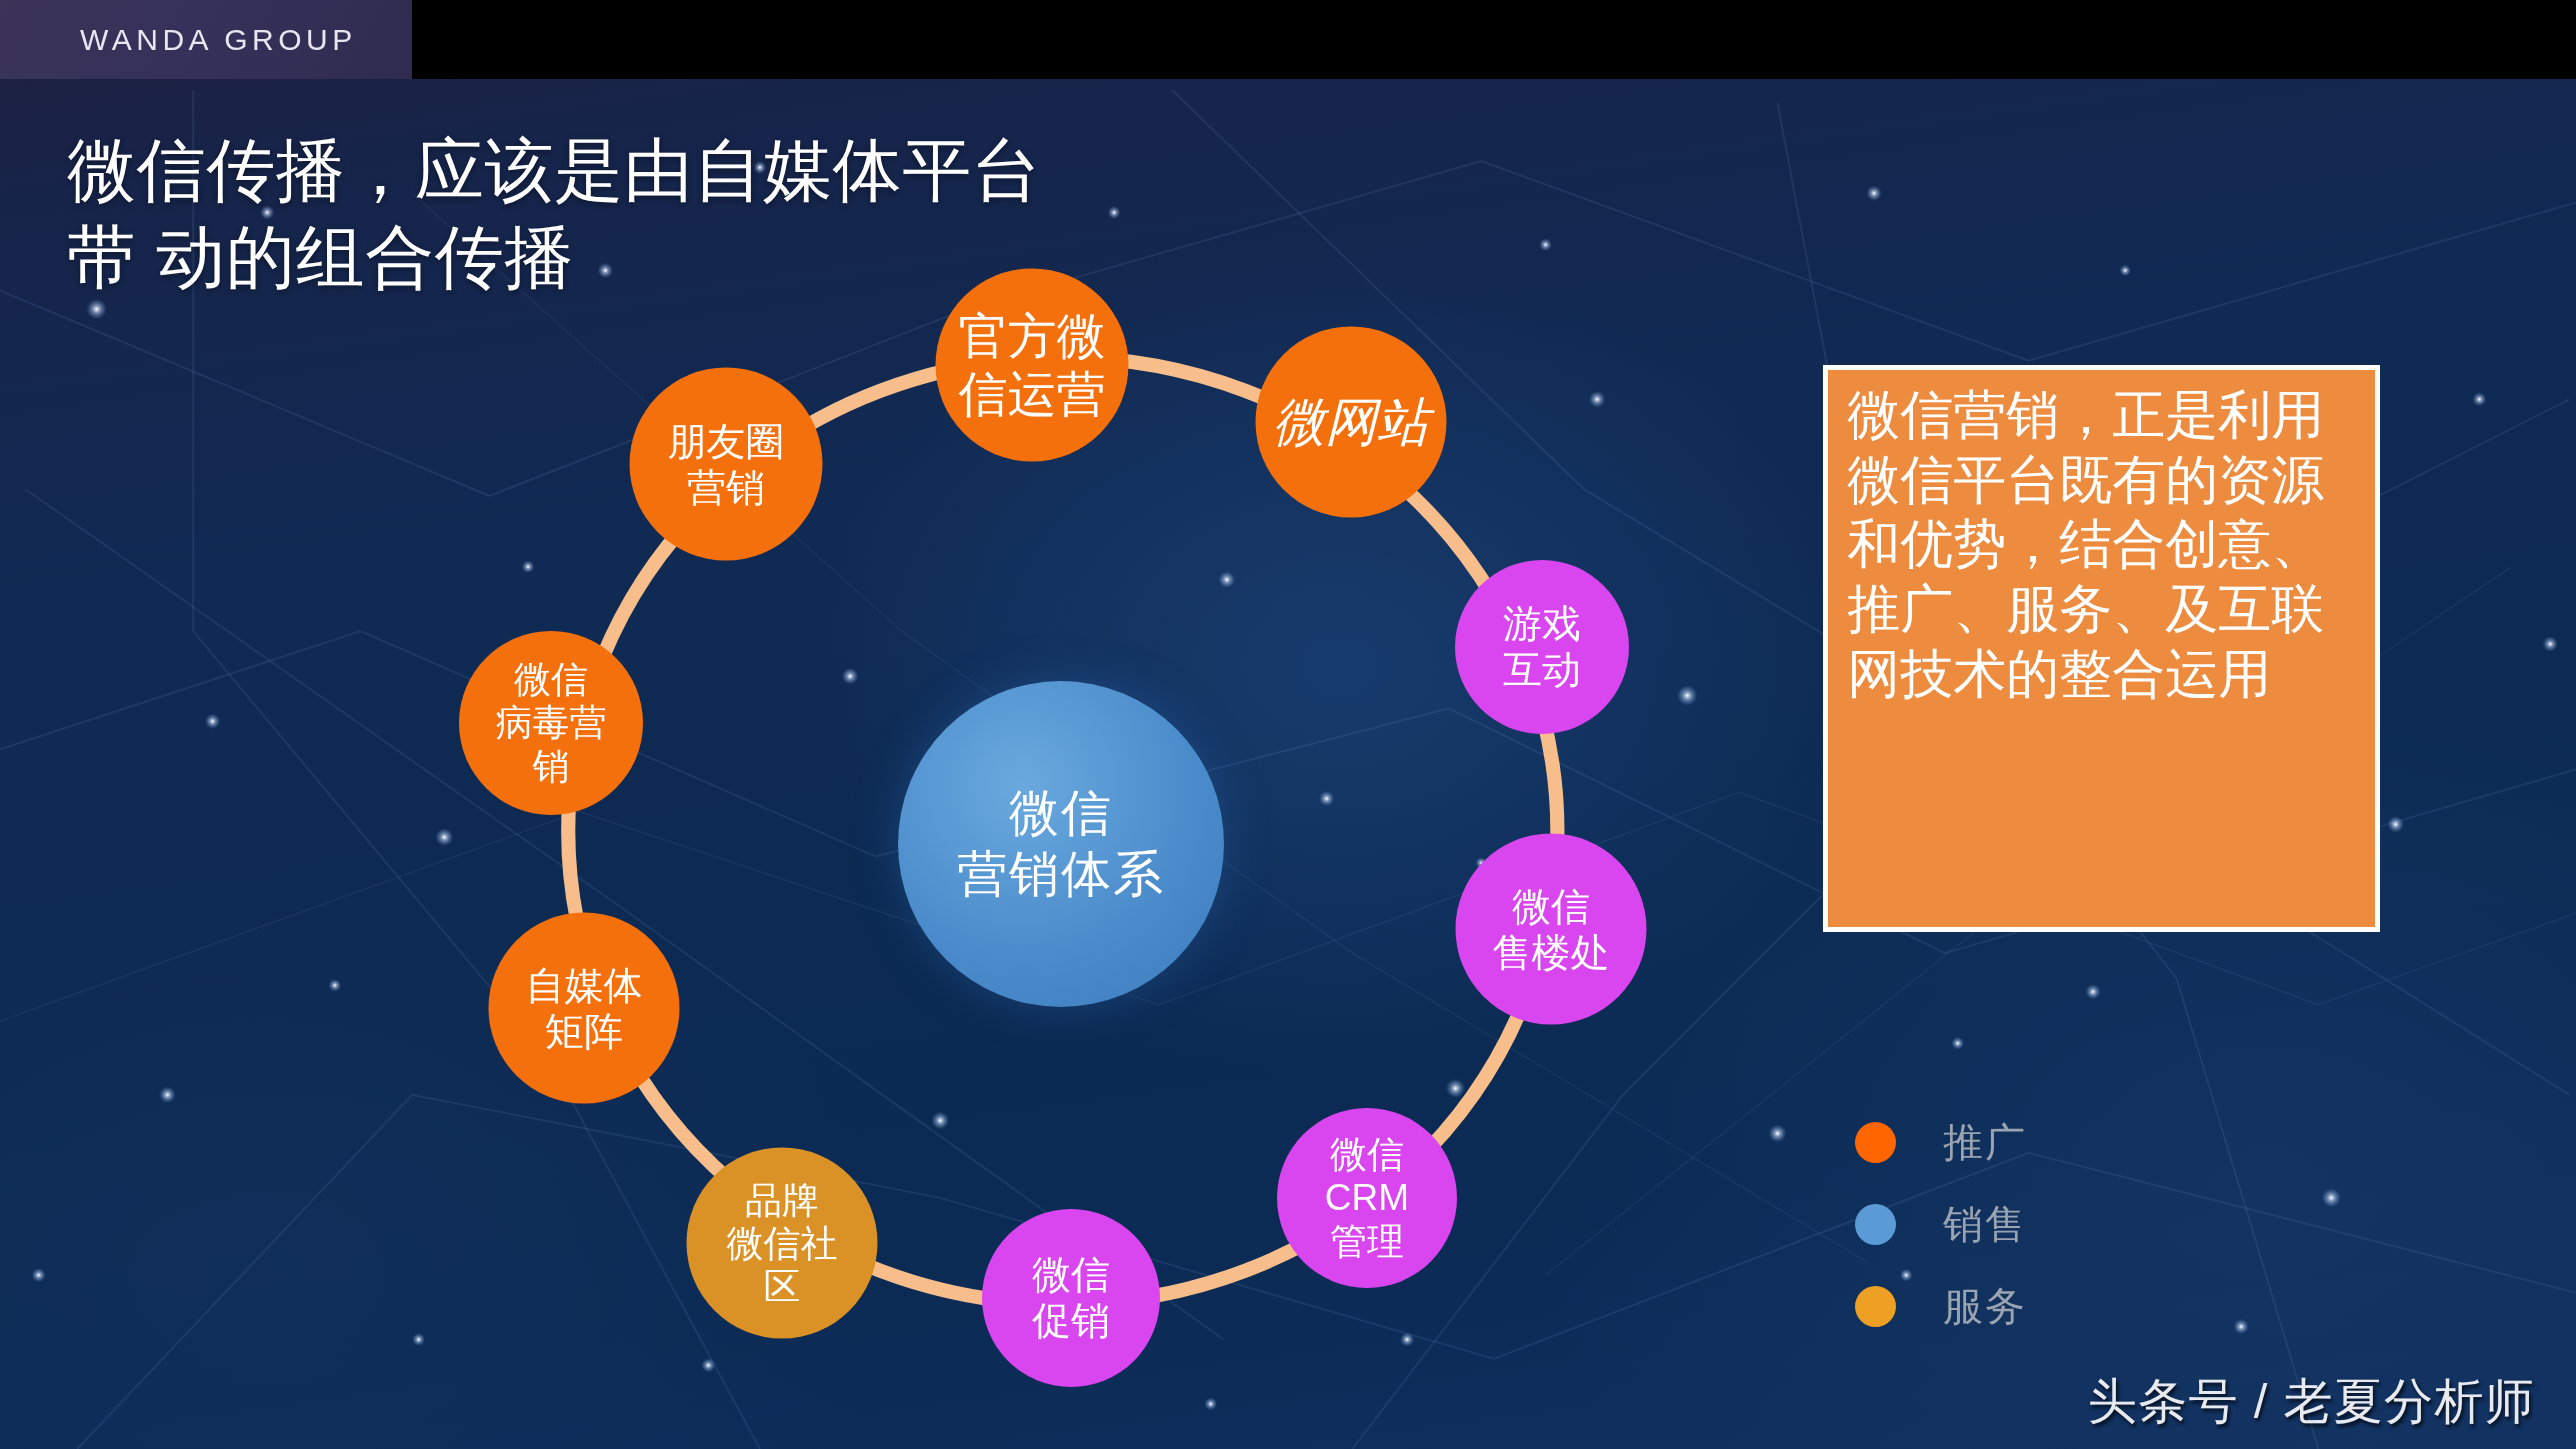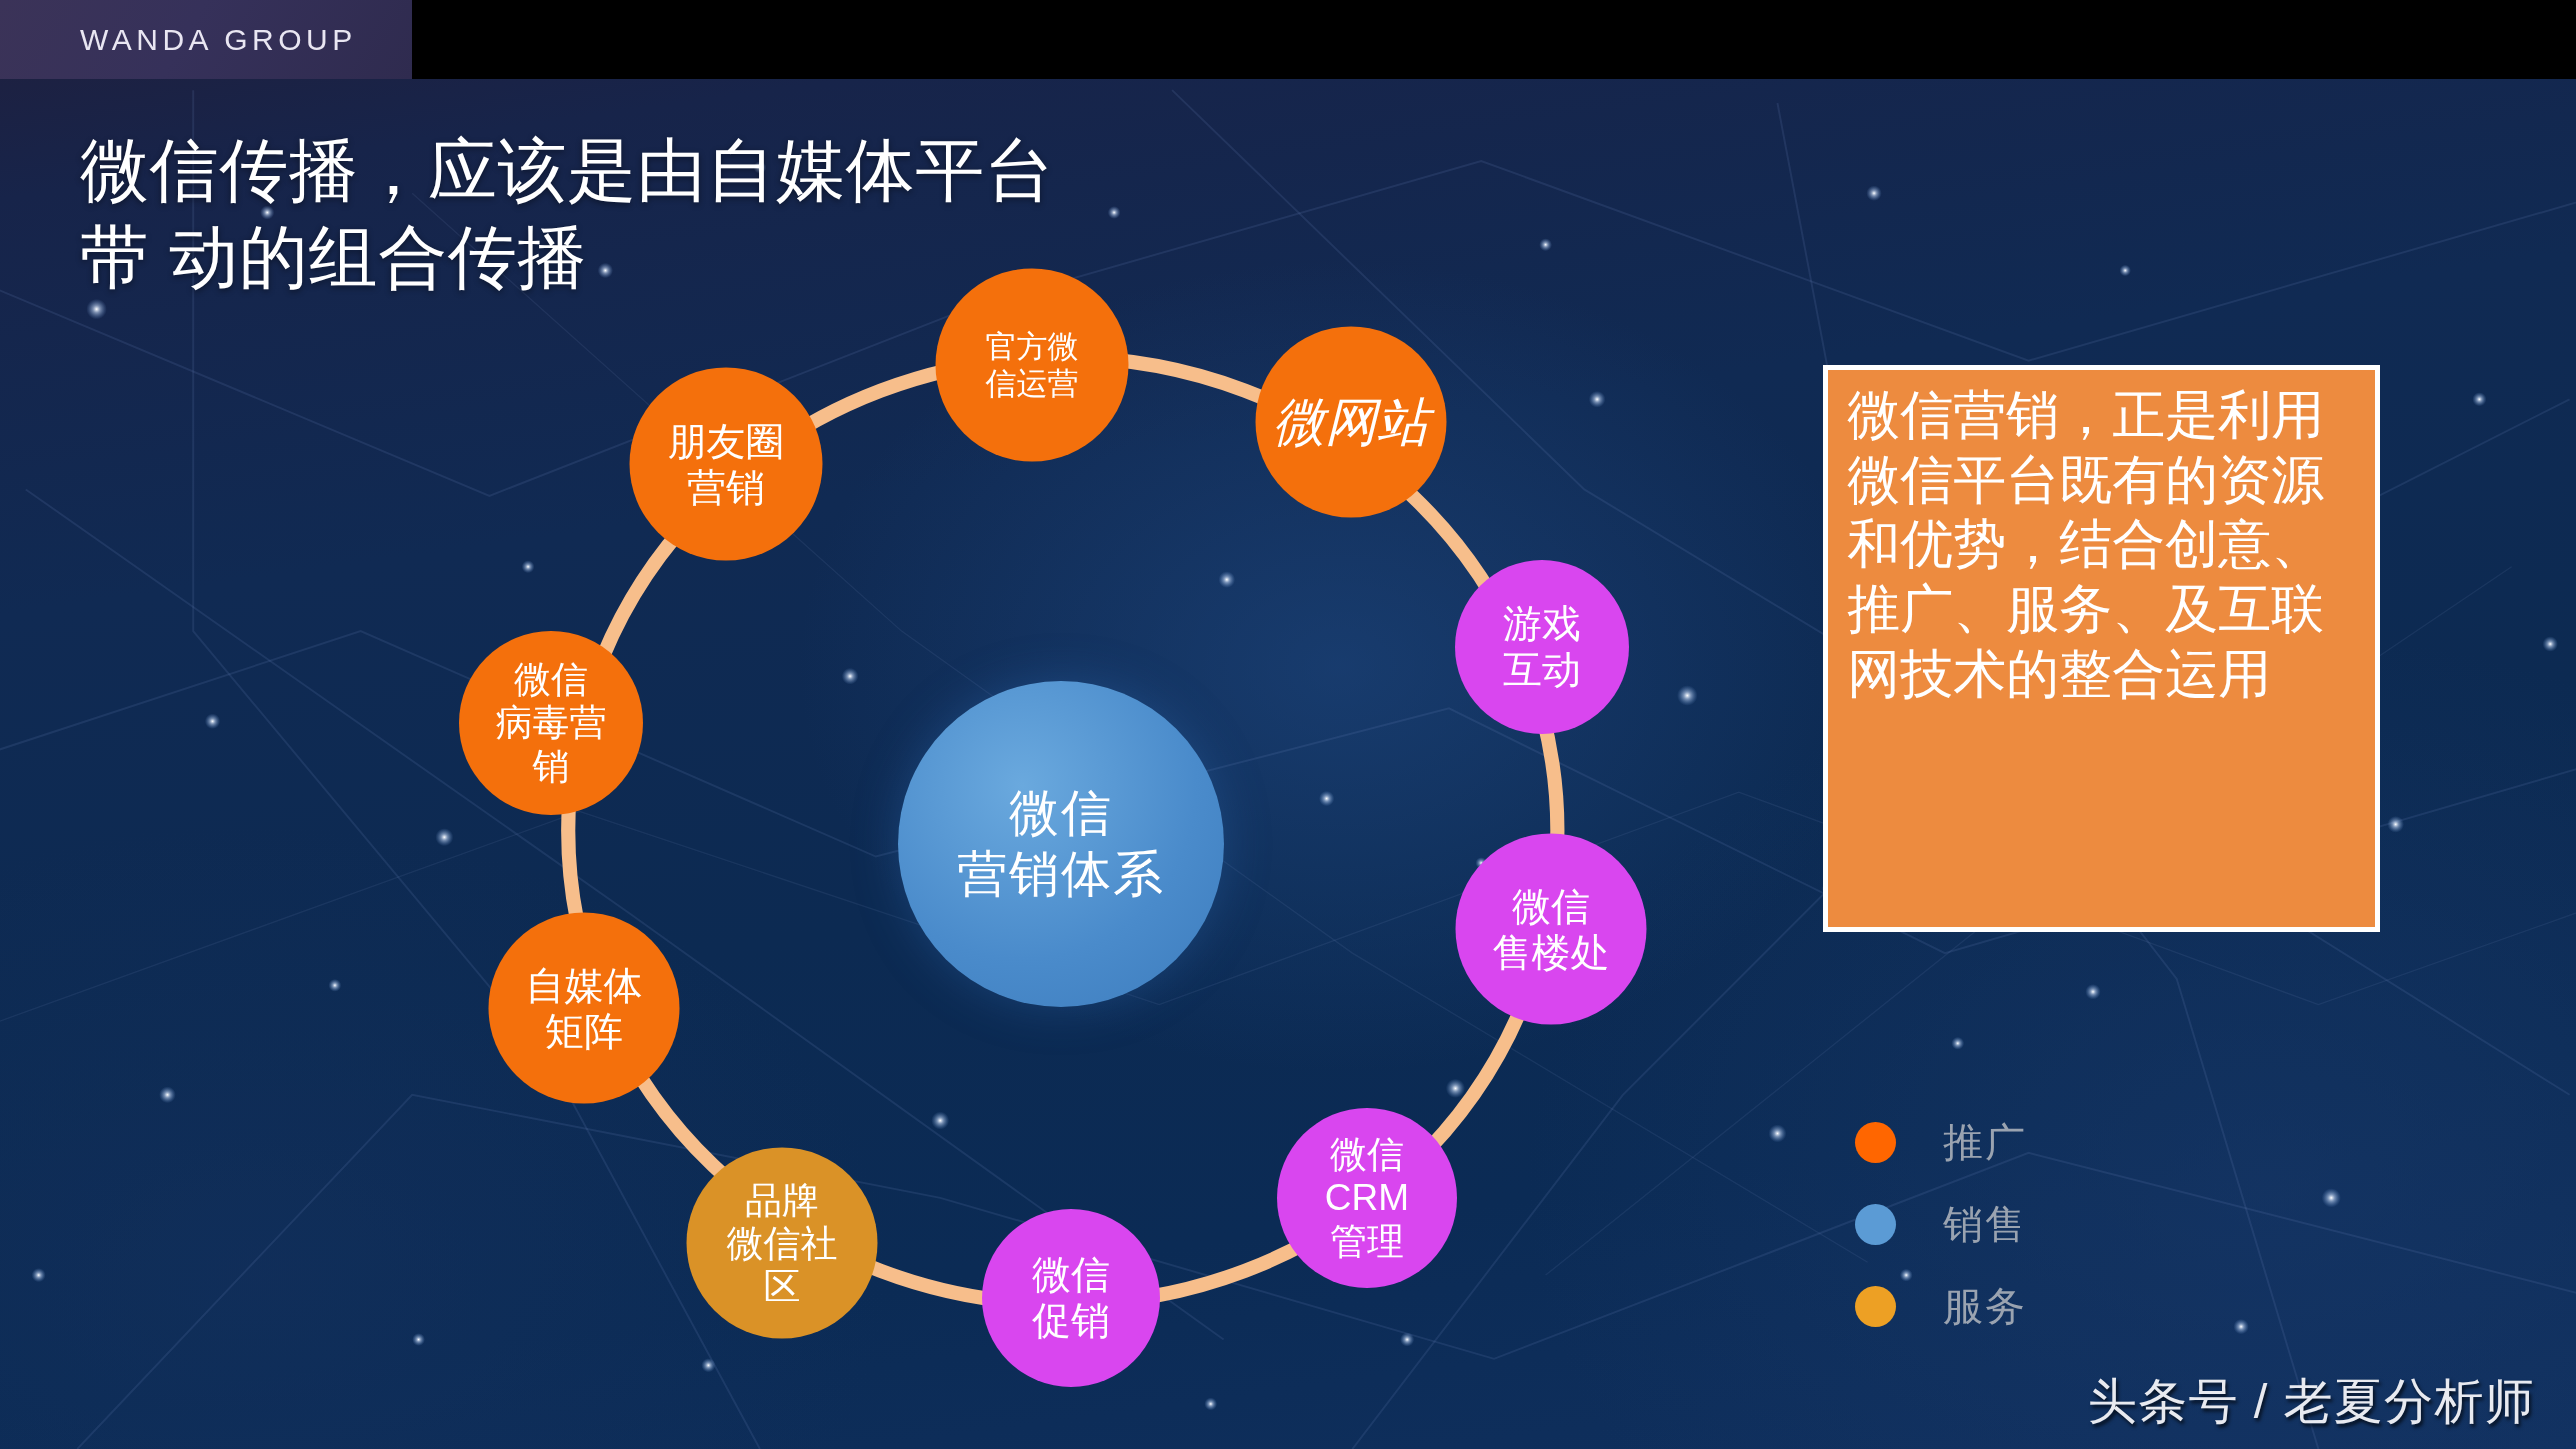--- a/index.html
+++ b/index.html
@@ -32,21 +32,21 @@
     background:linear-gradient(120deg,#3b3358 0%,#36315a 45%,#2f2b4f 100%);
     display:flex; align-items:center;
   }
   #logo-text {
     color:#e9e6f2; font-size:30px; letter-spacing:4.5px;
     padding-left:80px; font-weight:400; white-space:nowrap;
   }
 
   
   #slide-title {
-    position:absolute; left:80px; top:128px; width:1005px;
+    position:absolute; left:67px; top:128px; width:1005px;
     color:#ffffff; font-size:69px; line-height:1.26;
     font-weight:400; letter-spacing:0.6px;
     text-shadow:0 1.9px 6.4px rgba(0,0,0,.45);
   }
 
   
   #diagram { position:absolute; left:0; top:0; width:1868px; height:1449px; }
   #ring-svg { position:absolute; left:0; top:0; }
 
   .node {
@@ -182,21 +182,21 @@
 
 <div id="diagram">
   <svg id="ring-svg" width="1868" height="1449" viewBox="0 0 2900 2250">
     <ellipse id="ring-path" fill="none" cx="1650" cy="1290" rx="768" ry="735" stroke="#F7BE8B" stroke-width="22"></ellipse>
   </svg>
 
   <div id="hub" style="left: 1061px; top: 844px; width: 326px; height: 326px; font-size: 50px;">
     <span>微信
 营销体系</span>
   </div>
-<div class="node promo" style="left: 1032px; top: 365px; width: 193px; height: 193px; font-size: 31px;"><span>官方微
+<div class="node promo" style="left: 1032px; top: 365px; width: 193px; height: 193px; font-size: 49px;"><span>官方微
 信运营</span></div>
     <div class="node promo" style="left: 1351px; top: 422px; width: 191px; height: 191px; font-size: 52px; font-style: italic;"><span>微网站</span></div>
     <div class="node sales" style="left: 1542px; top: 647px; width: 174px; height: 174px; font-size: 39px;"><span>游戏
 互动</span></div>
     <div class="node sales" style="left: 1551px; top: 929px; width: 191px; height: 191px; font-size: 39px;"><span>微信
 售楼处</span></div>
     <div class="node sales" style="left: 1367px; top: 1198px; width: 180px; height: 180px; font-size: 37px;"><span>微信
 CRM
 管理</span></div>
     <div class="node sales" style="left: 1071px; top: 1298px; width: 178px; height: 178px; font-size: 39px;"><span>微信

